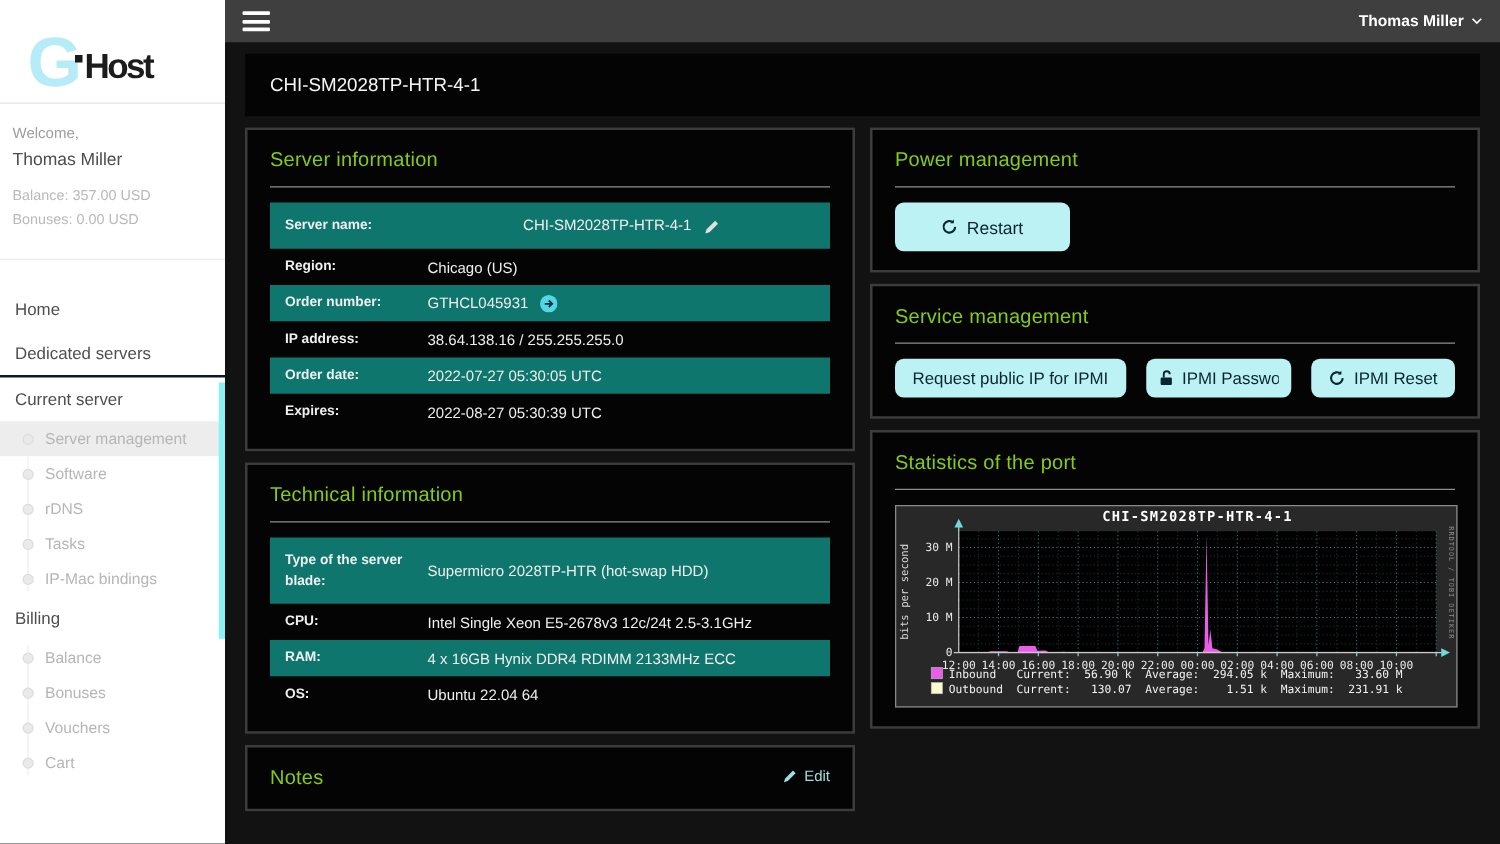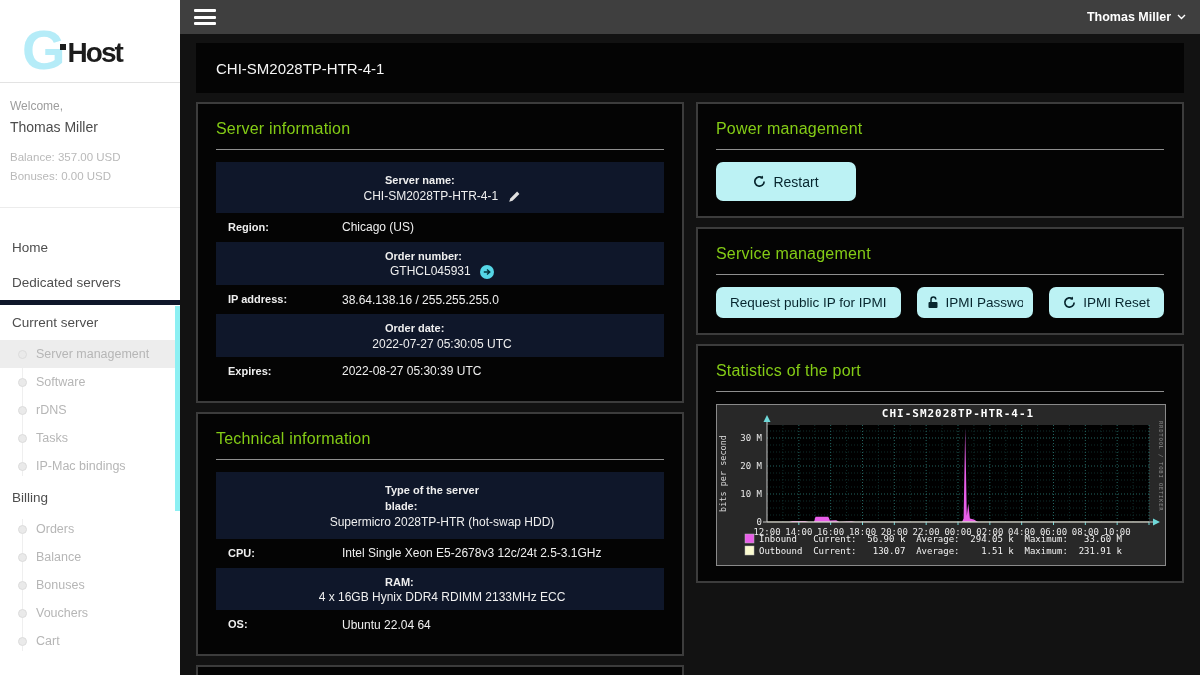--- a/index.html
+++ b/index.html
@@ -12,21 +12,21 @@
         display:flex;align-items:flex-end;}
   .logo .g{font-size:56px;line-height:52px;font-weight:600;color:#b5ecf8;letter-spacing:-4px;}
   .logo .tdot{width:6px;height:6px;background:#1c1c1c;display:inline-block;margin:0 2px 26px -2px;}
   .logo .host{font-size:28px;line-height:46px;font-weight:700;color:#1c1c1c;letter-spacing:-2px;}
   .welcome{padding:16px 10px 18px;border-bottom:1px solid #ececec;}
   .welcome .hello{color:#9d9d9d;font-size:12px;margin-bottom:6px;}
   .welcome .uname{color:#4c4c4c;font-size:14px;margin-bottom:16px;}
   .welcome .bal{color:#b9b9b9;font-size:11.5px;margin-bottom:7px;}
   .nav{padding-top:22px;position:relative;}
   .nav-main{padding:10px 12px;font-size:13.5px;color:#4e4e4e;cursor:pointer;}
-  .nav-main.bordered{border-top:5px solid #0f172a;}
+  .nav-main.bordered{border-top:2px solid #0f172a;}
   .nav-sub{position:relative;padding:7px 12px 7px 36px;font-size:12.5px;color:#b6b6b6;cursor:pointer;}
   .nav-sub .bullet{position:absolute;left:18px;top:50%;margin-top:-4px;width:7px;height:7px;
      border-radius:50%;background:#eaeaea;border:1px solid #dcdcdc;}
   .nav-sub.active{background:#ededed;}
   .subgroup{position:relative;}
   .subgroup:before{content:"";position:absolute;left:22px;top:4px;bottom:4px;border-left:1px solid #efefef;}
   .accent-bar{position:absolute;right:0;top:306px;width:5px;height:205px;background:#8df0f3;z-index:6;}
 
   
   .topbar{position:absolute;left:180px;top:0;width:1020px;height:34px;background:#3f3f3f;
@@ -40,21 +40,21 @@
      padding:9px 16px;box-sizing:border-box;}
   .banner{background:#040404;height:50px;display:flex;align-items:center;padding-left:20px;
      color:#f5f5f5;font-size:15px;margin-bottom:9px;}
   .cols{display:flex;gap:12px;}
   .col{width:488px;box-sizing:border-box;}
   .panel{background:#040404;border:2px solid #3c3c3c;padding:12px 18px 15px;margin-bottom:9px;box-sizing:border-box;}
   .panel h2{margin:4px 0 0;font-size:16px;font-weight:400;color:#84cc16;letter-spacing:.2px;}
   .panel .rule{border:none;border-top:1px solid #8f8f8f;margin:11px 0 12px;}
 
   .irow{display:flex;align-items:center;padding:6px 12px;font-size:12px;color:#efefef;min-height:17px;}
-  .irow.striped{background:#0f172a;flex-direction:column;}
+  .irow.striped{background:#0f766e;}
   .irow .lab{width:110px;flex:none;font-weight:700;font-size:11px;line-height:1.5;}
   .irow .val{flex:1;padding-left:4px;}
   .irow.tall{padding:10px 12px;}
   .val.center{text-align:center;}
   .icon-inline{vertical-align:middle;margin-left:6px;}
 
   .btn{display:inline-flex;align-items:center;justify-content:center;gap:7px;background:#bcf2f4;
      border:none;border-radius:7px;color:#07262e;font-size:13.5px;font-family:"Liberation Sans",sans-serif;
      padding:8px 14px;cursor:pointer;box-sizing:border-box;white-space:nowrap;}
   .btn-restart{width:140px;height:39px;font-size:14px;}
@@ -106,24 +106,20 @@
           <span class="bullet"></span>
           <span>Tasks</span>
         </div>
         <div class="nav-sub">
           <span class="bullet"></span>
           <span>IP-Mac bindings</span>
         </div>
       </div>
       <div class="nav-main">Billing</div>
       <div class="subgroup">
-        <div class="nav-sub">
-          <span class="bullet"></span>
-          <span>Orders</span>
-        </div>
         <div class="nav-sub">
           <span class="bullet"></span>
           <span>Balance</span>
         </div>
         <div class="nav-sub">
           <span class="bullet"></span>
           <span>Bonuses</span>
         </div>
         <div class="nav-sub">
           <span class="bullet"></span>

